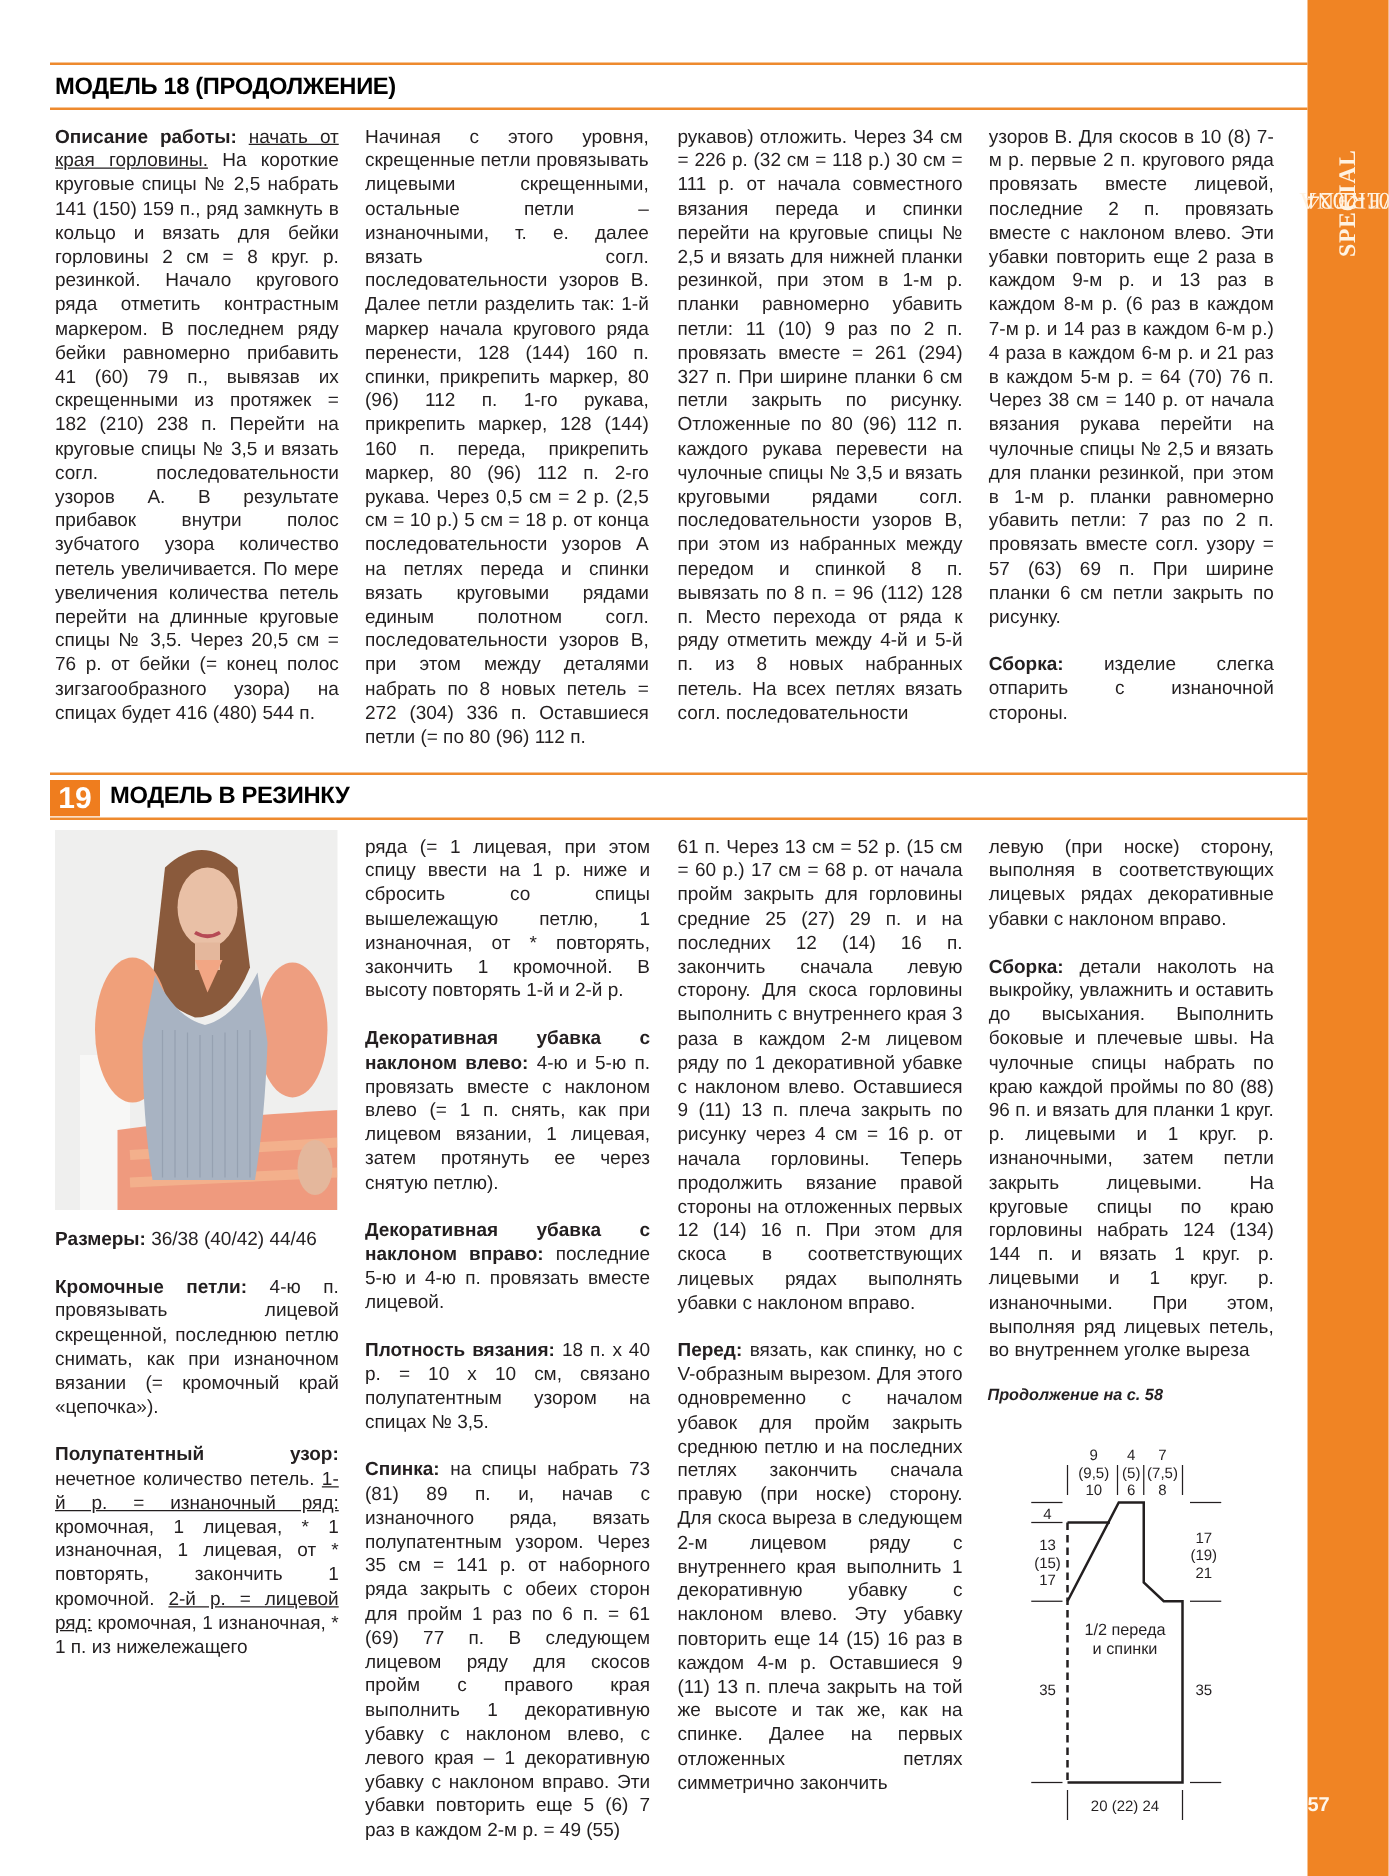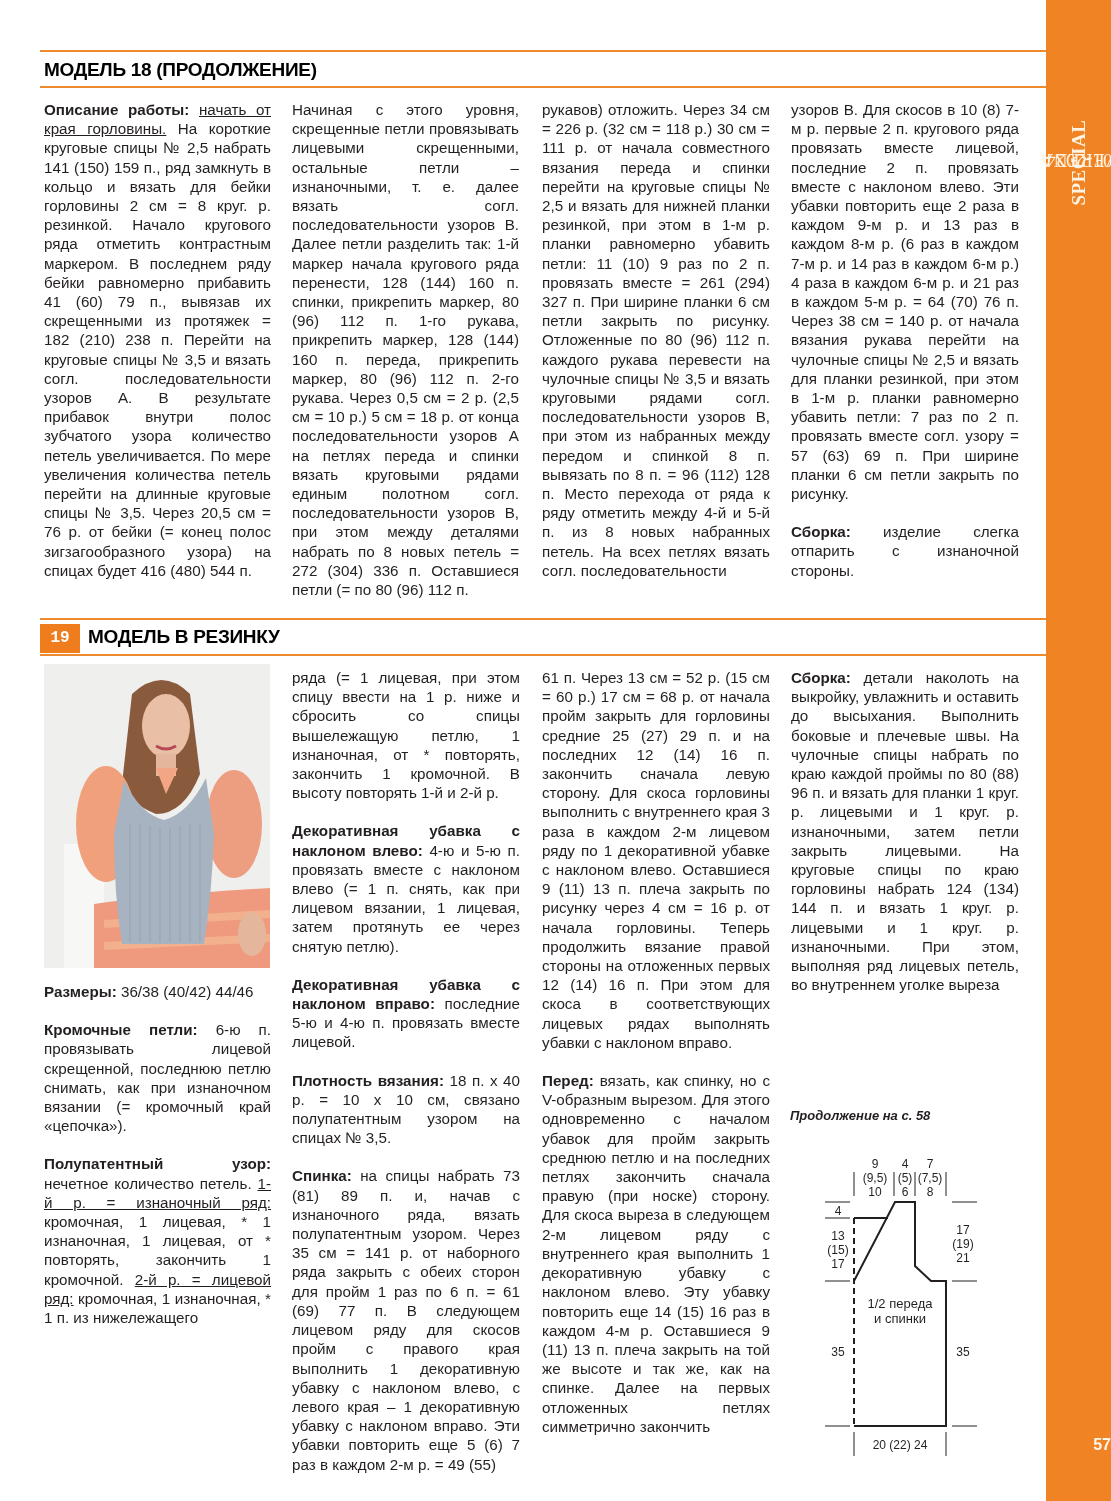--- a/index.html
+++ b/index.html
@@ -8,29 +8,29 @@
 
     .side-strip { position: absolute; left: 1046px; top: 0; width: 65px; height: 1501px; background: #f08424; }
     .side-brand { position: absolute; left: 1046px; top: 40px; width: 65px; height: 240px; }
     .side-brand span {
       position: absolute; left: 50%; top: 50%;
       transform: translate(-50%, -50%) rotate(-90deg);
       white-space: nowrap; color: #fff3e3;
       font-family: "Liberation Serif", serif; font-size: 19px; letter-spacing: 0.5px;
     }
     .side-brand b { font-weight: 700; }
-    .page-number { position: absolute; left: 1046px; top: 1436px; width: 65px; text-align: right;
+    .page-number { position: absolute; left: 1046px; top: 1436px; width: 65px; text-align: left;
       color: #fff6ea; font-weight: 700; font-size: 16px; font-family: "Liberation Sans", sans-serif; }
 
     .rule { position: absolute; left: 40px; width: 1006px; height: 2px; background: #ee8a2e; }
 
     .section-title { position: absolute; left: 44px; color: #000000; font-weight: 700; font-size: 19px;
       font-family: "Liberation Sans Narrow", "Liberation Sans", sans-serif; letter-spacing: -0.3px; }
     .num-badge { position: absolute; left: 40px; top: 624px; width: 40px; height: 29px; background: #ef7d1e;
-      color: #fff; font-weight: 700; font-size: 16px; text-align: center; line-height: 29px; font-family: Liberation Mono, monospace; }
+      color: #fff; font-weight: 700; font-size: 24px; text-align: center; line-height: 29px; }
 
     .col { position: absolute; font-size: 15.2px; line-height: 19.2px; text-align: justify; hyphens: manual; }
     .col p { margin-bottom: 19px; }
     .col b { font-weight: 700; }
     .col u { text-decoration: underline; }
 
     .photo { position: absolute; left: 44px; top: 664px; width: 226px; height: 304px; overflow: hidden;
       background: linear-gradient(180deg, #f1f1f0 0%, #e9e9e8 100%); }
 
     .continued { position: absolute; left: 790px; top: 1108px; width: 242px; text-align: left;
@@ -102,38 +102,39 @@
       <line x1="146" y1="160" x2="146" y2="278"></line>
         <line x1="156" y1="160" x2="156" y2="278"></line>
     </g>
 
     <ellipse cx="208" cy="270" rx="14" ry="22" fill="#e4b79c"></ellipse>
   </svg>
 </div>
 
 <div class="col" style="left:44px; top:982px; width:227px;">
   <p><b>Размеры:</b><span> 36/38 (40/42) 44/46</span></p>
-  <p><b>Кромочные петли:</b><span> 6-ю п. провязывать лицевой скрещенной, последнюю петлю снимать, как при изнаночном вязании (= кромочный край «цепочка»).</span></p>
+  <p><b>Кромочные петли:</b><span> 4-ю п. провязывать лицевой скрещенной, последнюю петлю снимать, как при изнаночном вязании (= кромочный край «цепочка»).</span></p>
   <p><b>Полупатентный узор:</b><span> нечетное количество петель. </span><u>1-й р. = изнаночный ряд:</u><span> кромочная, 1 лицевая, * 1 изнаночная, 1 лицевая, от * повторять, закончить 1 кромочной. </span><u>2-й р. = лицевой ряд:</u><span> кромочная, 1 изнаночная, * 1 п. из нижележащего</span></p>
 </div>
 
 <div class="col" style="left:292px; top:668px; width:228px;">
   <p>ряда (= 1 лицевая, при этом спицу ввести на 1 р. ниже и сбросить со спицы вышележащую петлю, 1 изнаночная, от * повторять, закончить 1 кромочной. В высоту повторять 1-й и 2-й р.</p>
   <p><b>Декоративная убавка с наклоном влево:</b><span> 4-ю и 5-ю п. провязать вместе с наклоном влево (= 1 п. снять, как при лицевом вязании, 1 лицевая, затем протянуть ее через снятую петлю).</span></p>
   <p><b>Декоративная убавка с наклоном вправо:</b><span> последние 5-ю и 4-ю п. провязать вместе лицевой.</span></p>
   <p><b>Плотность вязания:</b><span> 18 п. x 40 р. = 10 x 10 см, связано полупатентным узором на спицах № 3,5.</span></p>
   <p><b>Спинка:</b><span> на спицы набрать 73 (81) 89 п. и, начав с изнаночного ряда, вязать полупатентным узором. Через 35 см = 141 р. от наборного ряда закрыть с обеих сторон для пройм 1 раз по 6 п. = 61 (69) 77 п. В следующем лицевом ряду для скосов пройм с правого края выполнить 1 декоративную убавку с наклоном влево, с левого края – 1 декоративную убавку с наклоном вправо. Эти убавки повторить еще 5 (6) 7 раз в каждом 2-м р. = 49 (55)</span></p>
 </div>
 
 <div class="col" style="left:542px; top:668px; width:228px;">
   <p>61 п. Через 13 см = 52 р. (15 см = 60 р.) 17 см = 68 р. от начала пройм закрыть для горловины средние 25 (27) 29 п. и на последних 12 (14) 16 п. закончить сначала левую сторону. Для скоса горловины выполнить с внутреннего края 3 раза в каждом 2-м лицевом ряду по 1 декоративной убавке с наклоном влево. Оставшиеся 9 (11) 13 п. плеча закрыть по рисунку через 4 см = 16 р. от начала горловины. Теперь продолжить вязание правой стороны на отложенных первых 12 (14) 16 п. При этом для скоса в соответствующих лицевых рядах выполнять убавки с наклоном вправо.</p>
   <p><b>Перед:</b><span> вязать, как спинку, но с V-образным вырезом. Для этого одновременно с началом убавок для пройм закрыть среднюю петлю и на последних петлях закончить сначала правую (при носке) сторону. Для скоса выреза в следующем 2-м лицевом ряду с внутреннего края выполнить 1 декоративную убавку с наклоном влево. Эту убавку повторить еще 14 (15) 16 раз в каждом 4-м р. Оставшиеся 9 (11) 13 п. плеча закрыть на той же высоте и так же, как на спинке. Далее на первых отложенных петлях симметрично закончить</span></p>
 </div>
 
 <div class="col" style="left:791px; top:668px; width:228px;">
+  <p>левую (при носке) сторону, выполняя в соответствующих лицевых рядах декоративные убавки с наклоном вправо.</p>
   <p><b>Сборка:</b><span> детали наколоть на выкройку, увлажнить и оставить до высыхания. Выполнить боковые и плечевые швы. На чулочные спицы набрать по краю каждой проймы по 80 (88) 96 п. и вязать для планки 1 круг. р. лицевыми и 1 круг. р. изнаночными, затем петли закрыть лицевыми. На круговые спицы по краю горловины набрать 124 (134) 144 п. и вязать 1 круг. р. лицевыми и 1 круг. р. изнаночными. При этом, выполняя ряд лицевых петель, во внутреннем уголке выреза</span></p>
 </div>
 <div class="continued">Продолжение на с. 58</div>
 
 <svg class="diagram" viewBox="0 0 220 340">
   <g stroke="#231f20" stroke-width="1" fill="none">
 
     <line x1="74" y1="32" x2="74" y2="56"></line>
     <line x1="114" y1="32" x2="114" y2="56"></line>
     <line x1="135" y1="32" x2="135" y2="56"></line>

